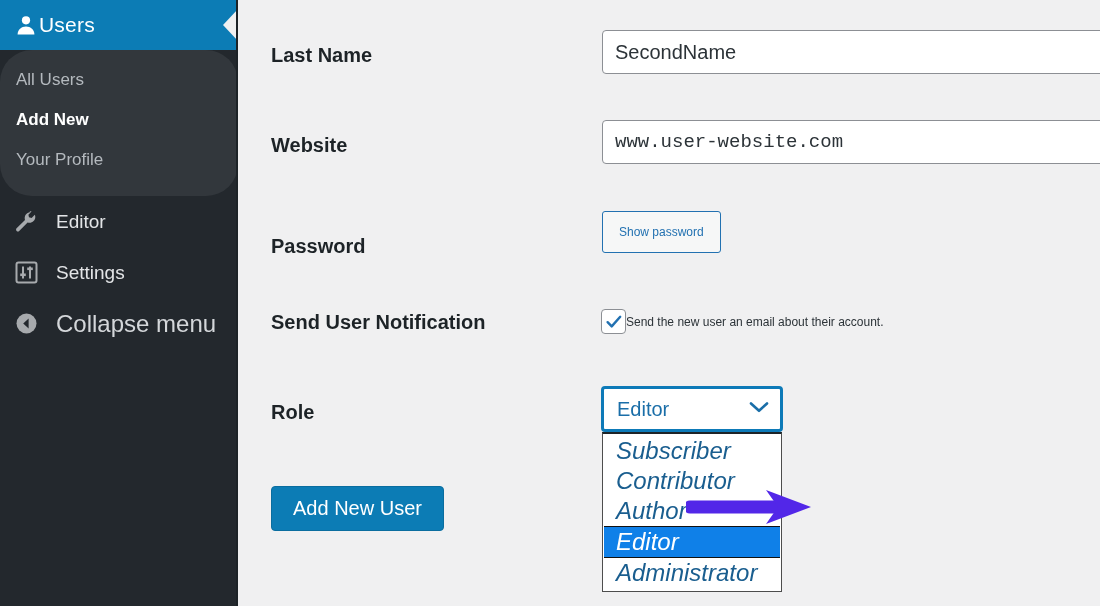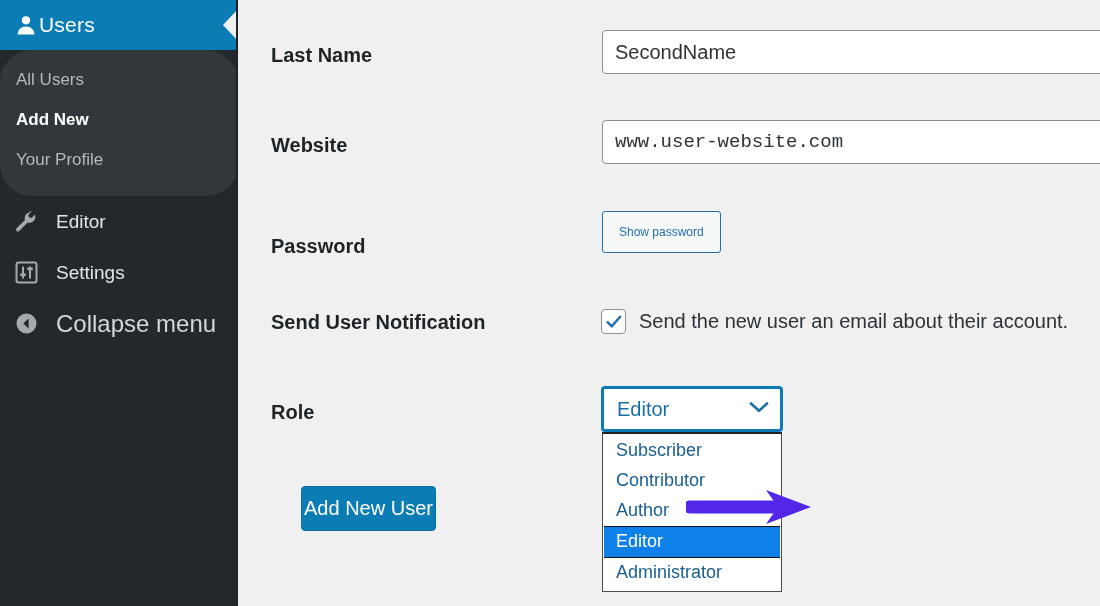--- a/index.html
+++ b/index.html
@@ -163,23 +163,22 @@
     box-sizing: border-box;
     border: 1px solid #8c8f94;
     border-radius: 4px;
     background: #ffffff;
     display: flex;
     align-items: center;
     justify-content: center;
     flex: 0 0 25px;
   }
   .checkbox-label {
-    font-size: 20px;
+    font-size: 12px;
     color: #2c3338;
-    margin-left: 13px;
     white-space: nowrap;
   }
 
   
   #role-select {
     position: absolute;
     box-sizing: border-box;
     width: 182px;
     height: 46px;
     background: #ffffff;
@@ -197,25 +196,26 @@
   #role-listbox {
     position: absolute;
     box-sizing: border-box;
     width: 180px;
     background: #ffffff;
     border: 1px solid #4d4d4d;
     border-top: 2px solid #1d2327;
     padding: 2px 0 3px 0;
   }
   .option {
-    font-size: 18px;
+    font-size: 24px;
     color: #1a5e8f;
     padding: 1px 0 2px 13px;
     line-height: 27px;
     box-sizing: border-box;
+    font-style: italic;
   }
   .option.selected {
     background: #0f80e8;
     color: #ffffff;
     border-top: 1px solid #111111;
     border-bottom: 1px solid #111111;
     margin: 0 1px;
     padding-left: 12px;
   }
 
@@ -225,22 +225,21 @@
     box-sizing: border-box;
     height: 45px;
     background: #0c7cb5;
     border: 1px solid #0a6d9f;
     border-radius: 4px;
     color: #ffffff;
     font-size: 20px;
     display: flex;
     align-items: center;
     justify-content: center;
-    padding: 0 2px;
-    margin-left: 30px;
+    padding: 0 21px;
   }
 
   
   #pointer-arrow {
     position: absolute;
     left: 448px;
     top: 487px;
     width: 140px;
     height: 40px;
   }

